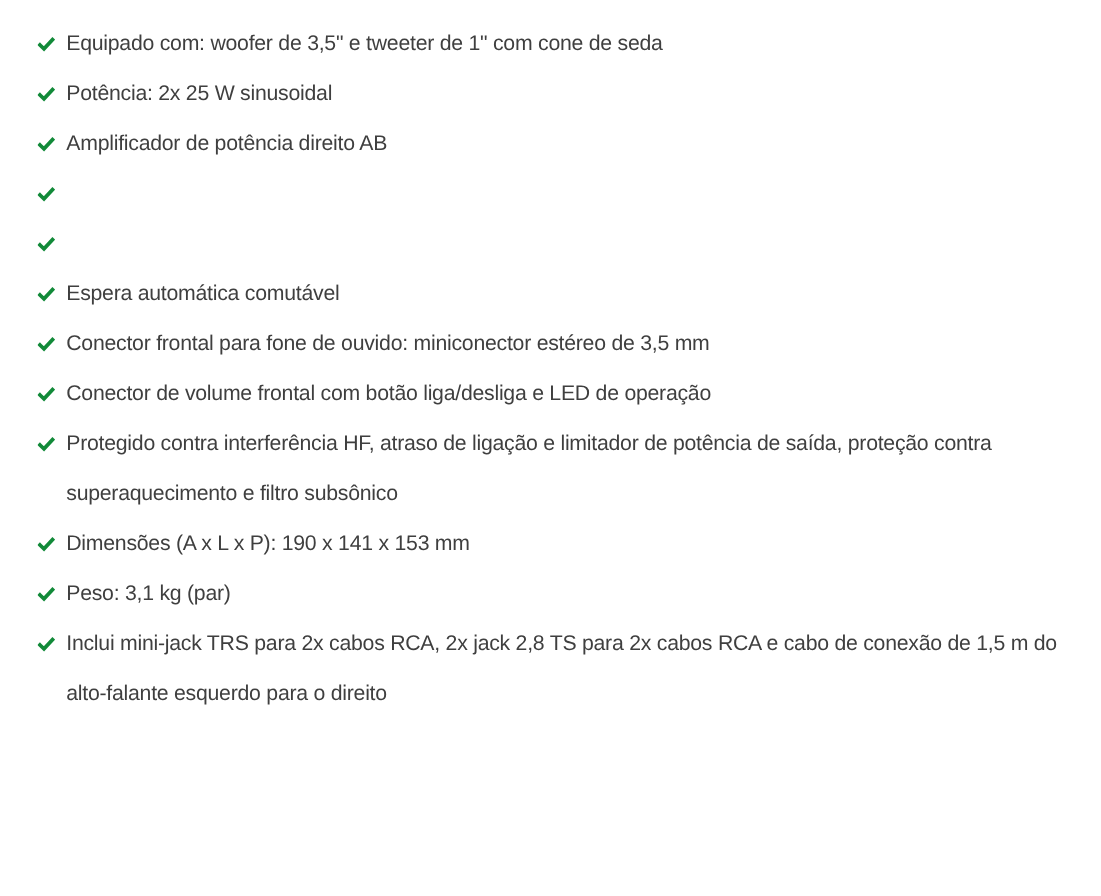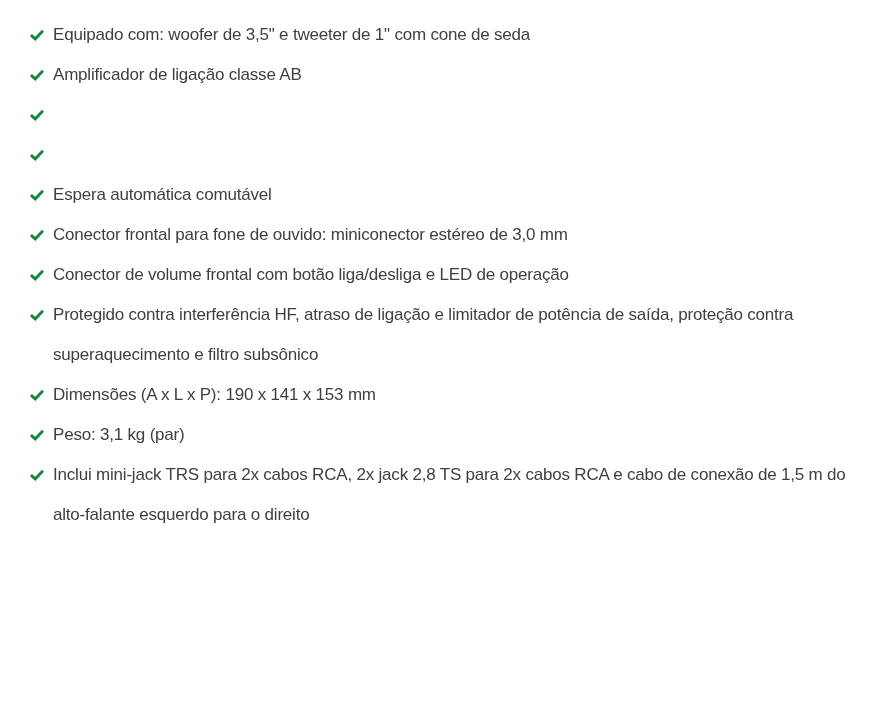--- a/index.html
+++ b/index.html
@@ -49,28 +49,36 @@
 <ul class="spec-list">
   <li class="spec-item">
     <span class="check">
       <svg width="14" height="13" viewBox="0 0 14 13" aria-hidden="true">
         <polyline points="2,7 5.2,10 12,2.8" fill="none" stroke="currentColor" stroke-width="3" stroke-linecap="square" stroke-linejoin="miter"></polyline>
       </svg>
     </span>
     <span class="spec-text">Equipado com: woofer de 3,5" e tweeter de 1" com cone de seda</span>
   </li>
 
+  <li class="spec-item">
+    <span class="check">
+      <svg width="14" height="13" viewBox="0 0 14 13" aria-hidden="true">
+        <polyline points="2,7 5.2,10 12,2.8" fill="none" stroke="currentColor" stroke-width="3" stroke-linecap="square" stroke-linejoin="miter"></polyline>
+      </svg>
+    </span>
+    <span class="spec-text">Potência: 2x 25 W sinusoidal</span>
+  </li>
 
   <li class="spec-item">
     <span class="check">
       <svg width="14" height="13" viewBox="0 0 14 13" aria-hidden="true">
         <polyline points="2,7 5.2,10 12,2.8" fill="none" stroke="currentColor" stroke-width="3" stroke-linecap="square" stroke-linejoin="miter"></polyline>
       </svg>
     </span>
-    <span class="spec-text">Amplificador de ligação classe AB</span>
+    <span class="spec-text">Amplificador de potência direito AB</span>
   </li>
 
   <li class="spec-item">
     <span class="check">
       <svg width="14" height="13" viewBox="0 0 14 13" aria-hidden="true">
         <polyline points="2,7 5.2,10 12,2.8" fill="none" stroke="currentColor" stroke-width="3" stroke-linecap="square" stroke-linejoin="miter"></polyline>
       </svg>
     </span>
   </li>
 
@@ -93,21 +101,21 @@
 
 
 
 
   <li class="spec-item">
     <span class="check">
       <svg width="14" height="13" viewBox="0 0 14 13" aria-hidden="true">
         <polyline points="2,7 5.2,10 12,2.8" fill="none" stroke="currentColor" stroke-width="3" stroke-linecap="square" stroke-linejoin="miter"></polyline>
       </svg>
     </span>
-    <span class="spec-text">Conector frontal para fone de ouvido: miniconector estéreo de 3,0 mm</span>
+    <span class="spec-text">Conector frontal para fone de ouvido: miniconector estéreo de 3,5 mm</span>
   </li>
 
   <li class="spec-item">
     <span class="check">
       <svg width="14" height="13" viewBox="0 0 14 13" aria-hidden="true">
         <polyline points="2,7 5.2,10 12,2.8" fill="none" stroke="currentColor" stroke-width="3" stroke-linecap="square" stroke-linejoin="miter"></polyline>
       </svg>
     </span>
     <span class="spec-text">Conector de volume frontal com botão liga/desliga e LED de operação</span>
   </li>

